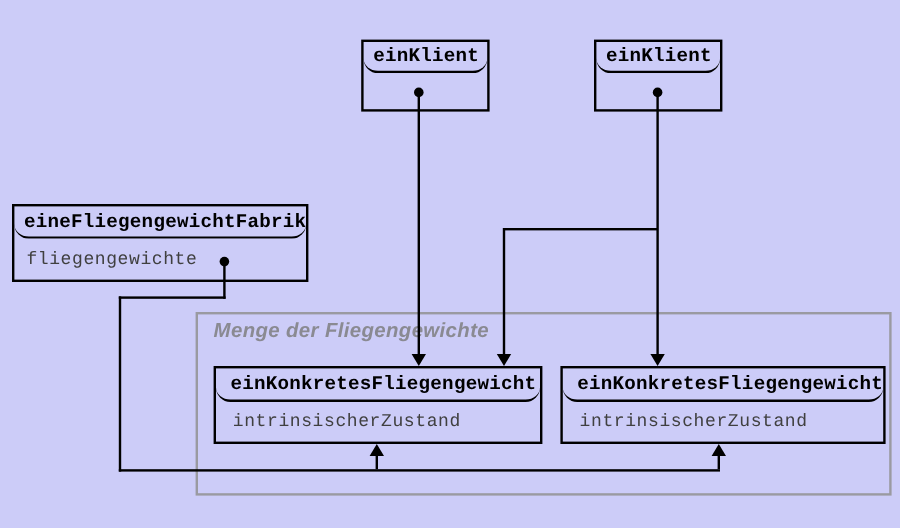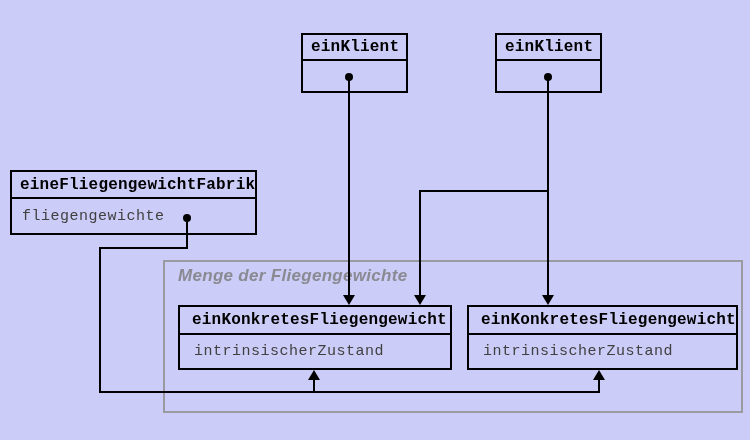--- a/index.html
+++ b/index.html
@@ -23,20 +23,21 @@
     display: flex;
     align-items: center;
     padding-left: 8px;
     font-weight: bold;
     font-size: 16px;
     letter-spacing: 0.2px;
     color: #000;
     box-sizing: content-box;
     white-space: nowrap;
     overflow: hidden;
+    border-radius: 12px;
   }
   .body-compartment {
     position: relative;
     display: flex;
     align-items: center;
     padding-left: 10px;
     font-size: 15px;
     letter-spacing: 0.5px;
     color: #404040;
     white-space: nowrap;

